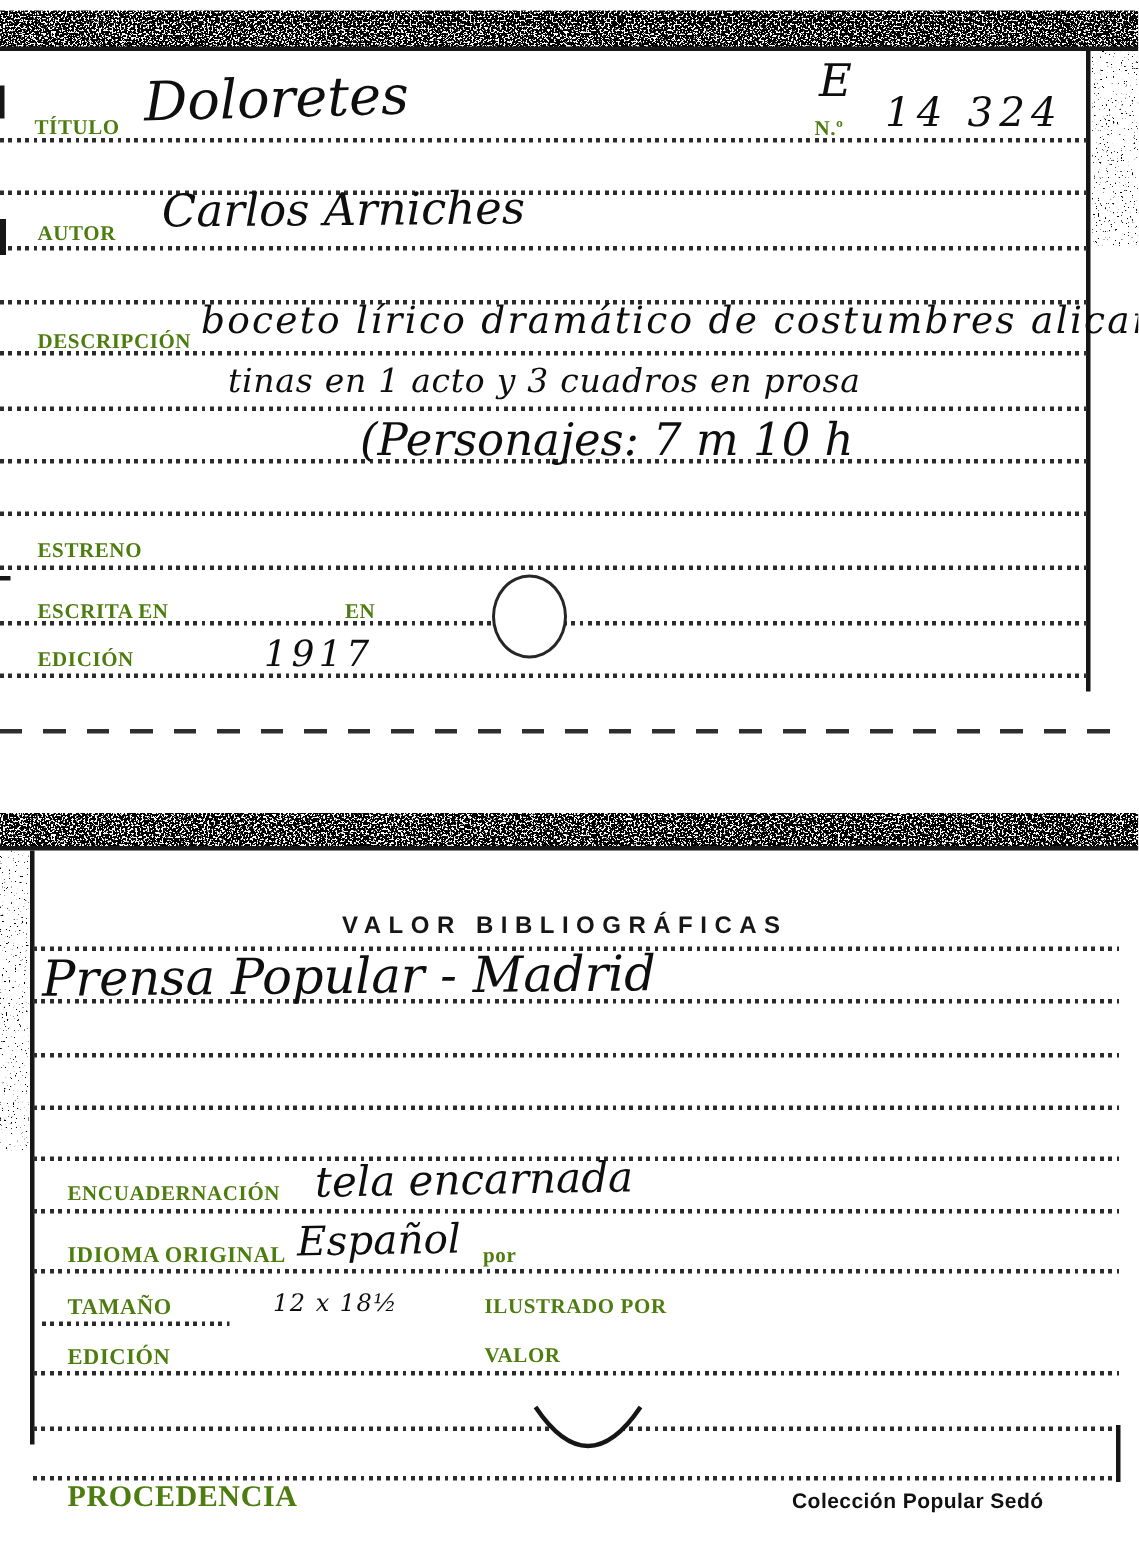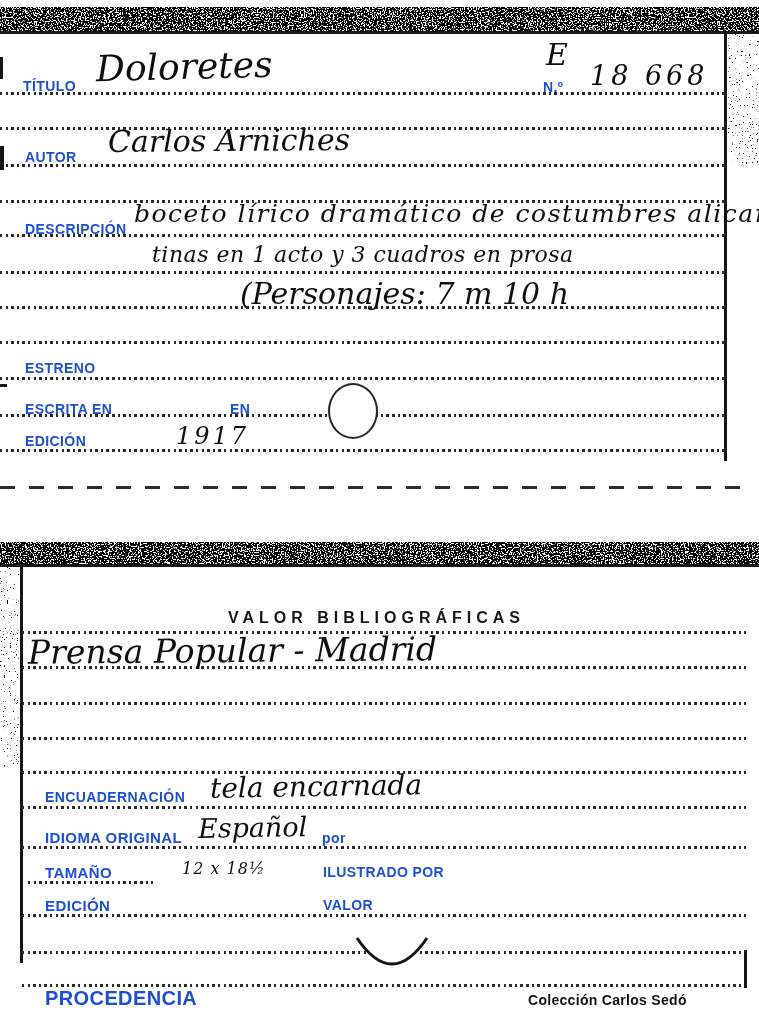--- a/index.html
+++ b/index.html
@@ -1,22 +1,22 @@
 <!DOCTYPE html>
 <html><head>
 <meta charset="utf-8">
 <style>
   html,body{margin:0;padding:0;background:#ffffff;}
   .page{
     position:relative;width:759px;height:1028px;background:#fff;
     overflow:hidden;font-family:"Liberation Sans",sans-serif;color:#141414;
   }
   .label{
-    position:absolute;font-family:Liberation Sans, sans-serif;font-weight:700;
-    font-size:14px;letter-spacing:.4px;color:#1d4ed8;white-space:nowrap;line-height:1;
+    position:absolute;font-family:Liberation Serif, serif;font-weight:700;
+    font-size:14px;letter-spacing:.4px;color:#4d7c0f;white-space:nowrap;line-height:1;
   }
   .hw{
     position:absolute;font-family:"DejaVu Serif",serif;font-style:italic;
     color:#0e0e0e;white-space:nowrap;line-height:1;
   }
   .dotline{
     position:absolute;height:3px;
     background:repeating-linear-gradient(90deg,#2b2b2b 0 2.5px,transparent 2.5px 5.6px);
   }
   .dashline{
@@ -82,21 +82,21 @@
     <div class="label" style="left:543px;top:80px">N.º</div>
     <div class="label" style="left:25px;top:150px">AUTOR</div>
     <div class="label" style="left:25px;top:222px">DESCRIPCIÓN</div>
     <div class="label" style="left:25px;top:361px">ESTRENO</div>
     <div class="label" style="left:25px;top:402px">ESCRITA EN</div>
     <div class="label" style="left:230px;top:402px">EN</div>
     <div class="label" style="left:25px;top:434px">EDICIÓN</div>
 
     <div class="hw" style="left:96px;top:49px;font-size:36px;transform:rotate(-1.5deg)">Doloretes</div>
     <div class="hw" style="left:546px;top:40px;font-size:30px">E</div>
-    <div class="hw" style="left:590px;top:62px;font-size:27px;letter-spacing:4px">18 668</div>
+    <div class="hw" style="left:590px;top:62px;font-size:27px;letter-spacing:4px">14 324</div>
     <div class="hw" style="left:108px;top:126px;font-size:30px;transform:rotate(-0.5deg)">Carlos Arniches</div>
     <div class="hw" style="left:134px;top:201px;font-size:25px;letter-spacing:1.5px">boceto lírico dramático de costumbres alican-</div>
     <div class="hw" style="left:152px;top:244px;font-size:22px;letter-spacing:.5px">tinas en 1 acto y 3 cuadros en prosa</div>
     <div class="hw" style="left:240px;top:279px;font-size:30px">(Personajes: 7 m 10 h</div>
     <div class="hw" style="left:176px;top:424px;font-size:24px;letter-spacing:3px">1917</div>
 
     <div class="hole-top"></div>
 
     <div class="solid" style="left:0;top:57px;width:3px;height:22px"></div>
     <div class="solid" style="left:0;top:146px;width:4px;height:24px"></div>
@@ -144,15 +144,15 @@
     <div class="hw" style="left:198px;top:814px;font-size:27px;transform:rotate(-1deg)">Español</div>
     <div class="hw" style="left:182px;top:861px;font-size:16px;letter-spacing:1px">12 x 18½</div>
 
     <svg class="noise-band" style="left:354px;top:928px" width="76" height="50">
       <path d="M 3 10 Q 38 62 73 10" fill="#ffffff" stroke="#161616" stroke-width="3"></path>
     </svg>
 
     <div class="solid" style="left:744px;top:950px;width:3px;height:38px"></div>
   </section>
 
-  <div class="stamp" style="left:528px;top:993px">Colección Carlos Sedó</div>
+  <div class="stamp" style="left:528px;top:993px">Colección Popular Sedó</div>
 
 </div>
 
 </body></html>

